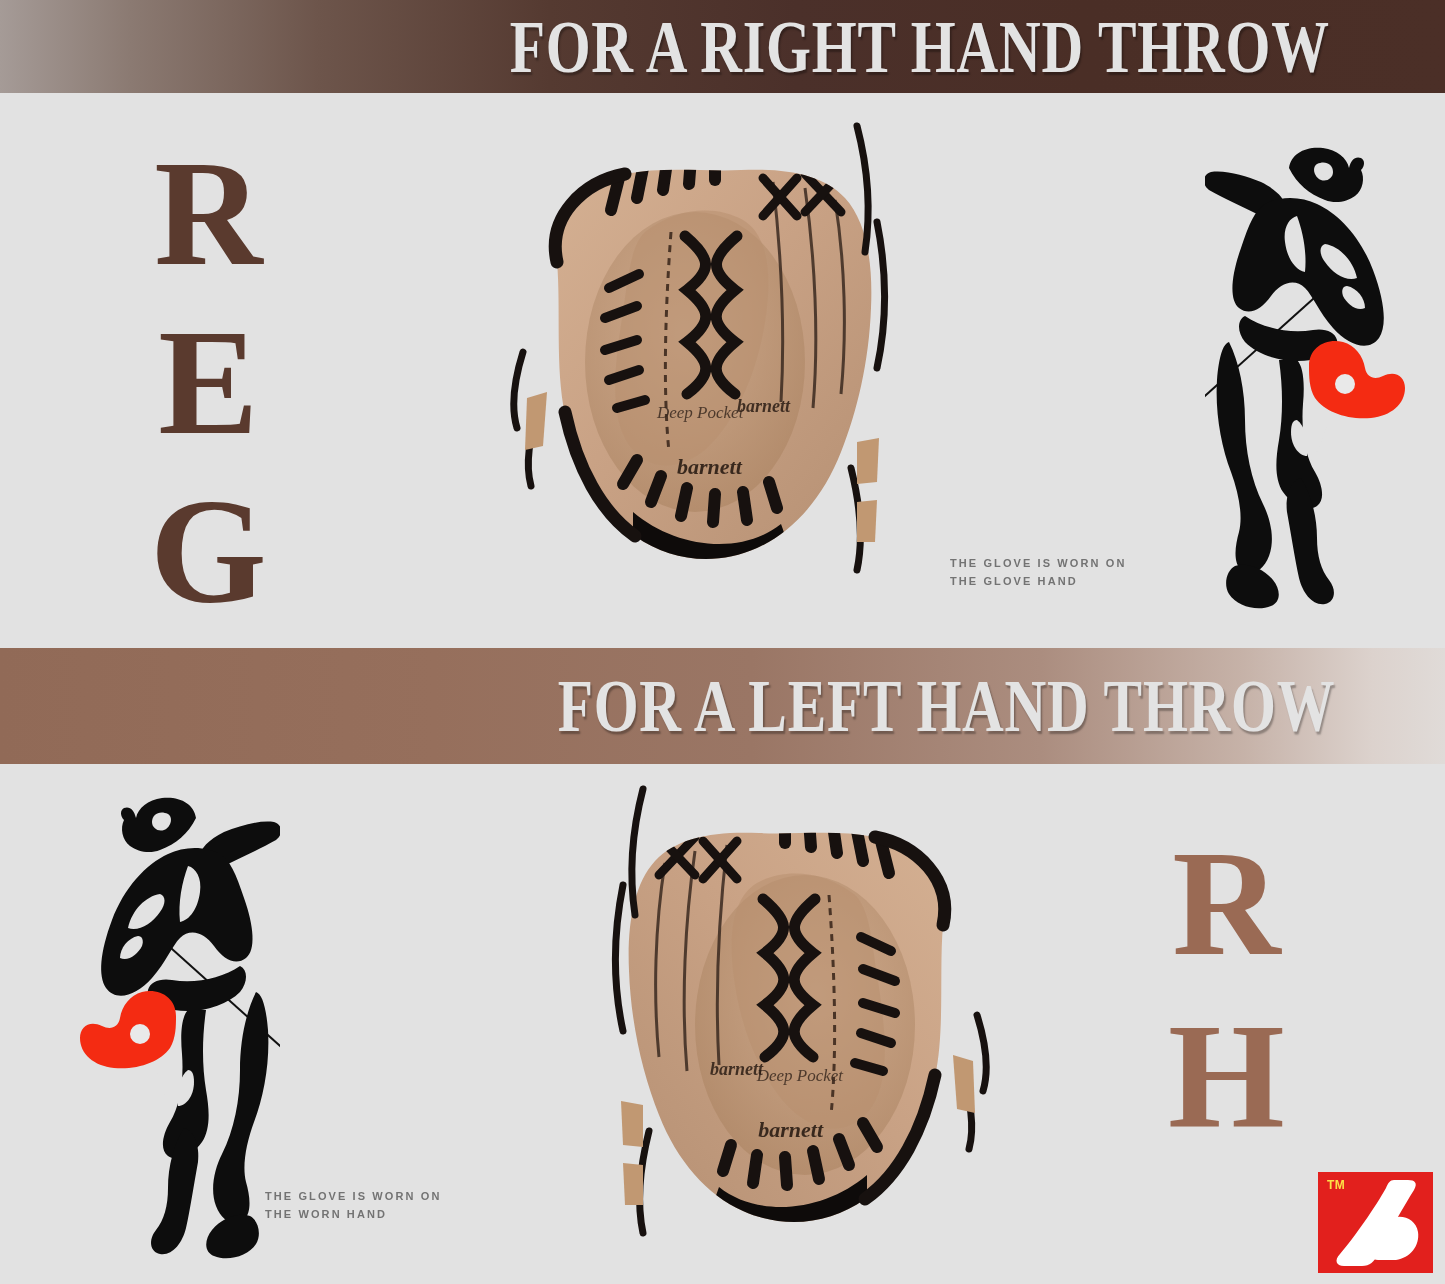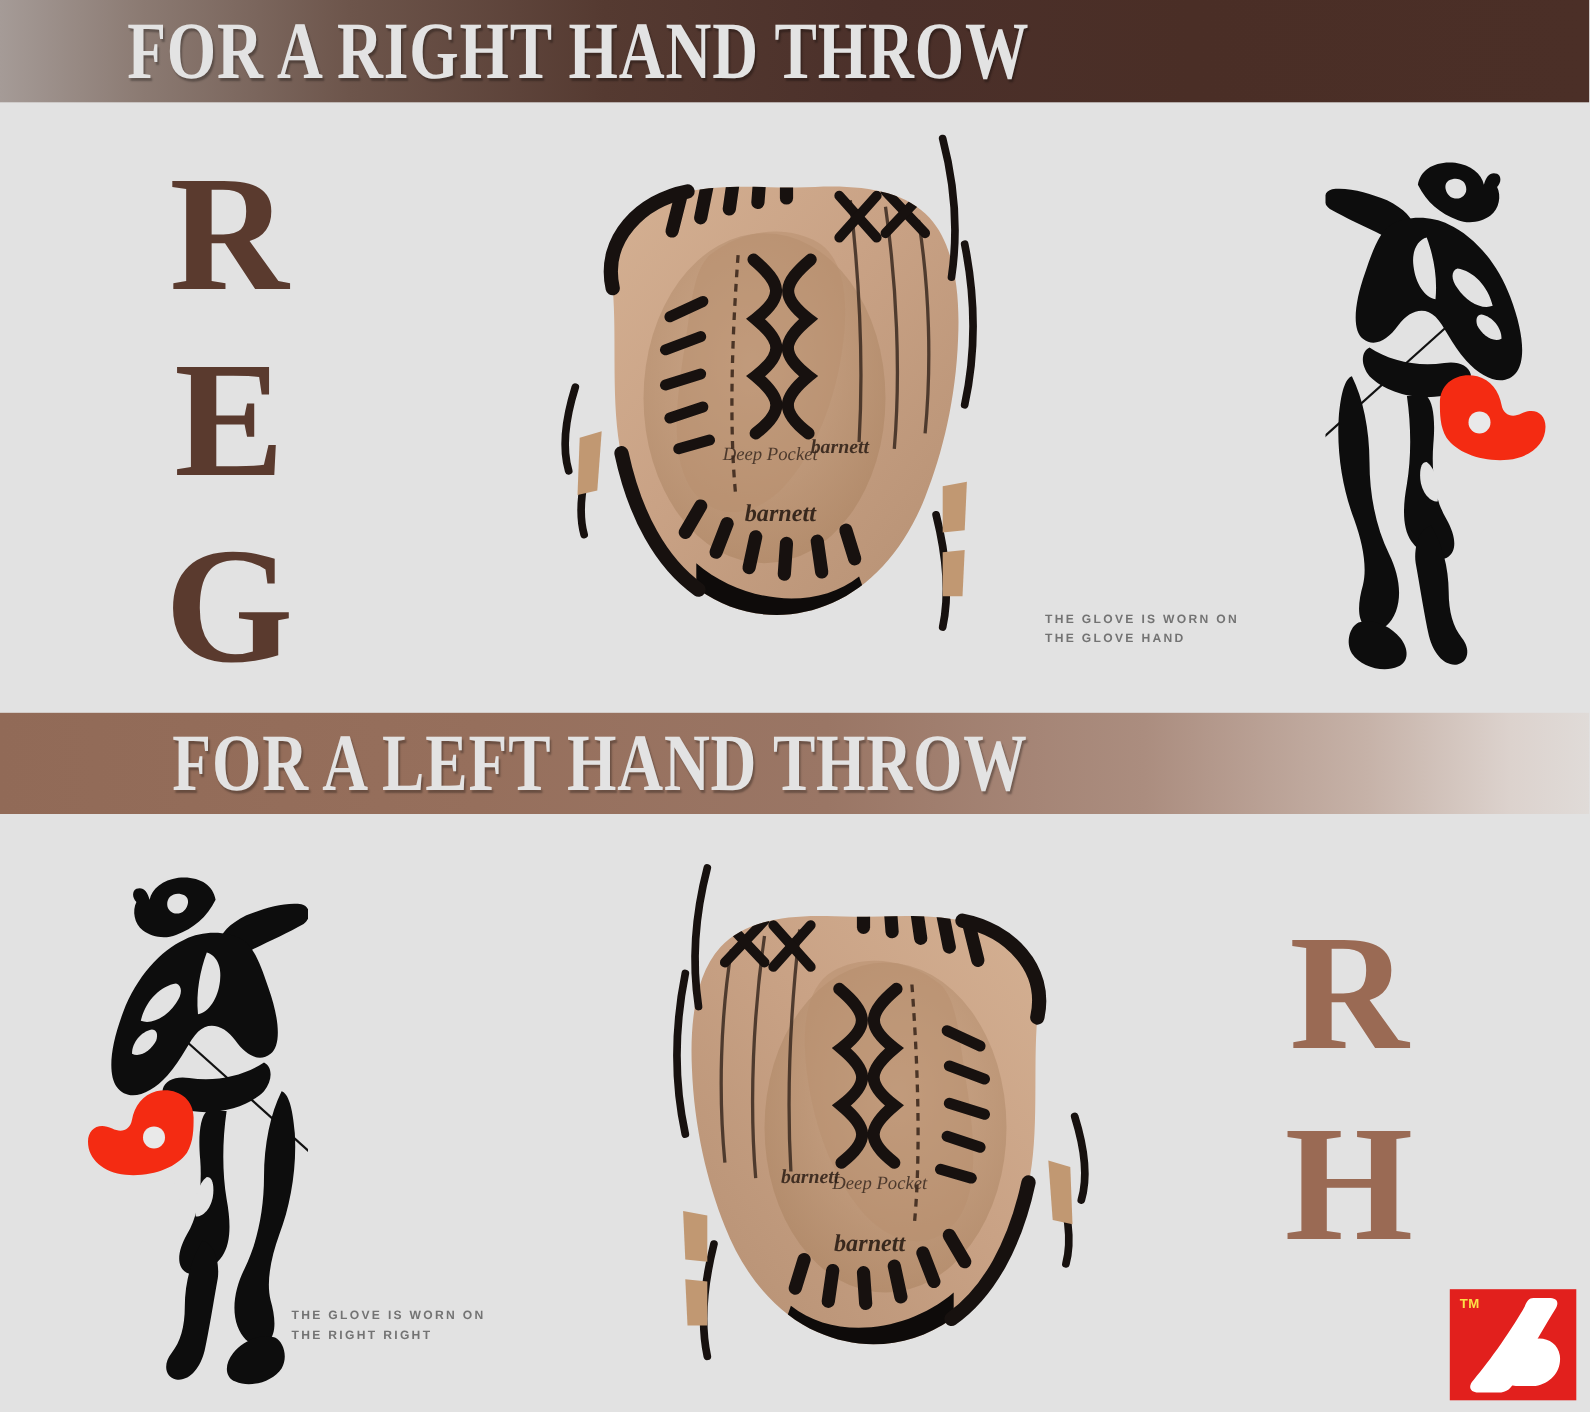--- a/index.html
+++ b/index.html
@@ -18,21 +18,21 @@
     overflow: hidden;
   }
 
   
   .banner {
     position: absolute;
     left: 0;
     width: 1445px;
     display: flex;
     align-items: center;
-    justify-content: flex-start;
+    justify-content: flex-end;
     box-sizing: border-box;
   }
   .banner-text {
     font-family: "Liberation Serif", serif;
     font-weight: bold;
     color: #e3e3e3;
     letter-spacing: 1px;
     white-space: nowrap;
     transform: scaleX(0.78);
     transform-origin: center center;
@@ -42,21 +42,21 @@
   #banner-top {
     top: 0;
     height: 93px;
     background: linear-gradient(to right,
         #a59b97 0%, #8b7a72 9%, #6d554b 22%,
         #553a31 38%, #4b302a 55%, #4a2e26 75%, #4b2f27 100%);
   }
   #banner-top .banner-text { font-size: 74px; }
   #banner-bottom {
     top: 648px;
-    height: 92px;
+    height: 116px;
     background: linear-gradient(to right,
         #916a57 0%, #966f5c 30%, #9a7665 52%,
         #ab8d7f 72%, #c6b2a8 86%, #dcd2cd 95%, #e0dbd8 100%);
     padding-left: 47px;
   }
   #banner-bottom .banner-text { font-size: 74px; }
 
   
   .side-letters {
     position: absolute;
@@ -464,21 +464,21 @@
     </g>
   </svg>
 
   <div class="side-letters" id="letters-rh">
     <span>R</span>
     <span>H</span>
   </div>
 
   <div class="caption" id="caption-bottom">
     <div>THE GLOVE IS WORN ON</div>
-    <div>THE RIGHT RIGHT</div>
+    <div>THE WORN HAND</div>
   </div>
 
   <div id="logo-box">
     <span id="logo-tm">TM</span>
     <svg id="logo-mark" width="115" height="101" viewBox="0 0 115 101">
 
       <path d="M68,16 C58,34 36,66 22,82 C16,88 18,94 26,94
                L44,94 C52,94 56,90 60,82 C72,58 86,34 96,18
                C100,11 97,8 90,8 L76,8 C72,8 70,11 68,16 Z" fill="#ffffff"></path>
 

